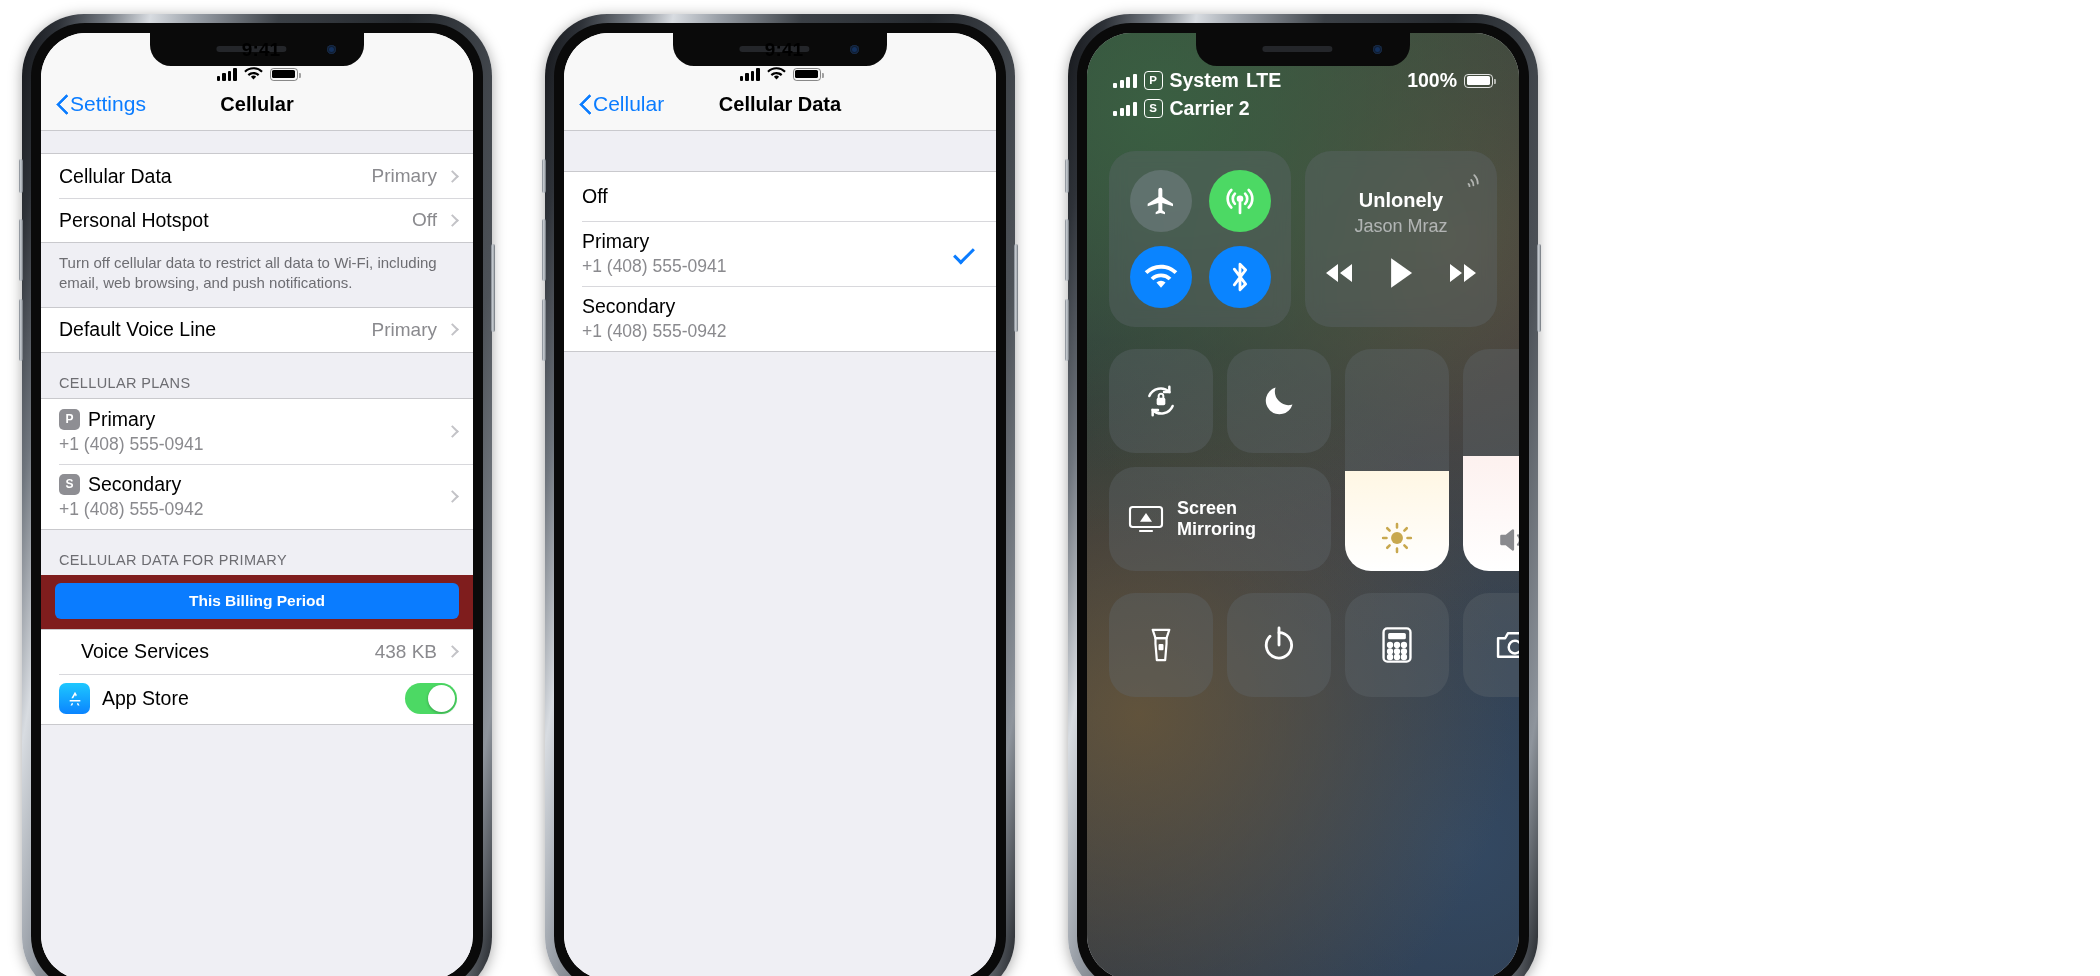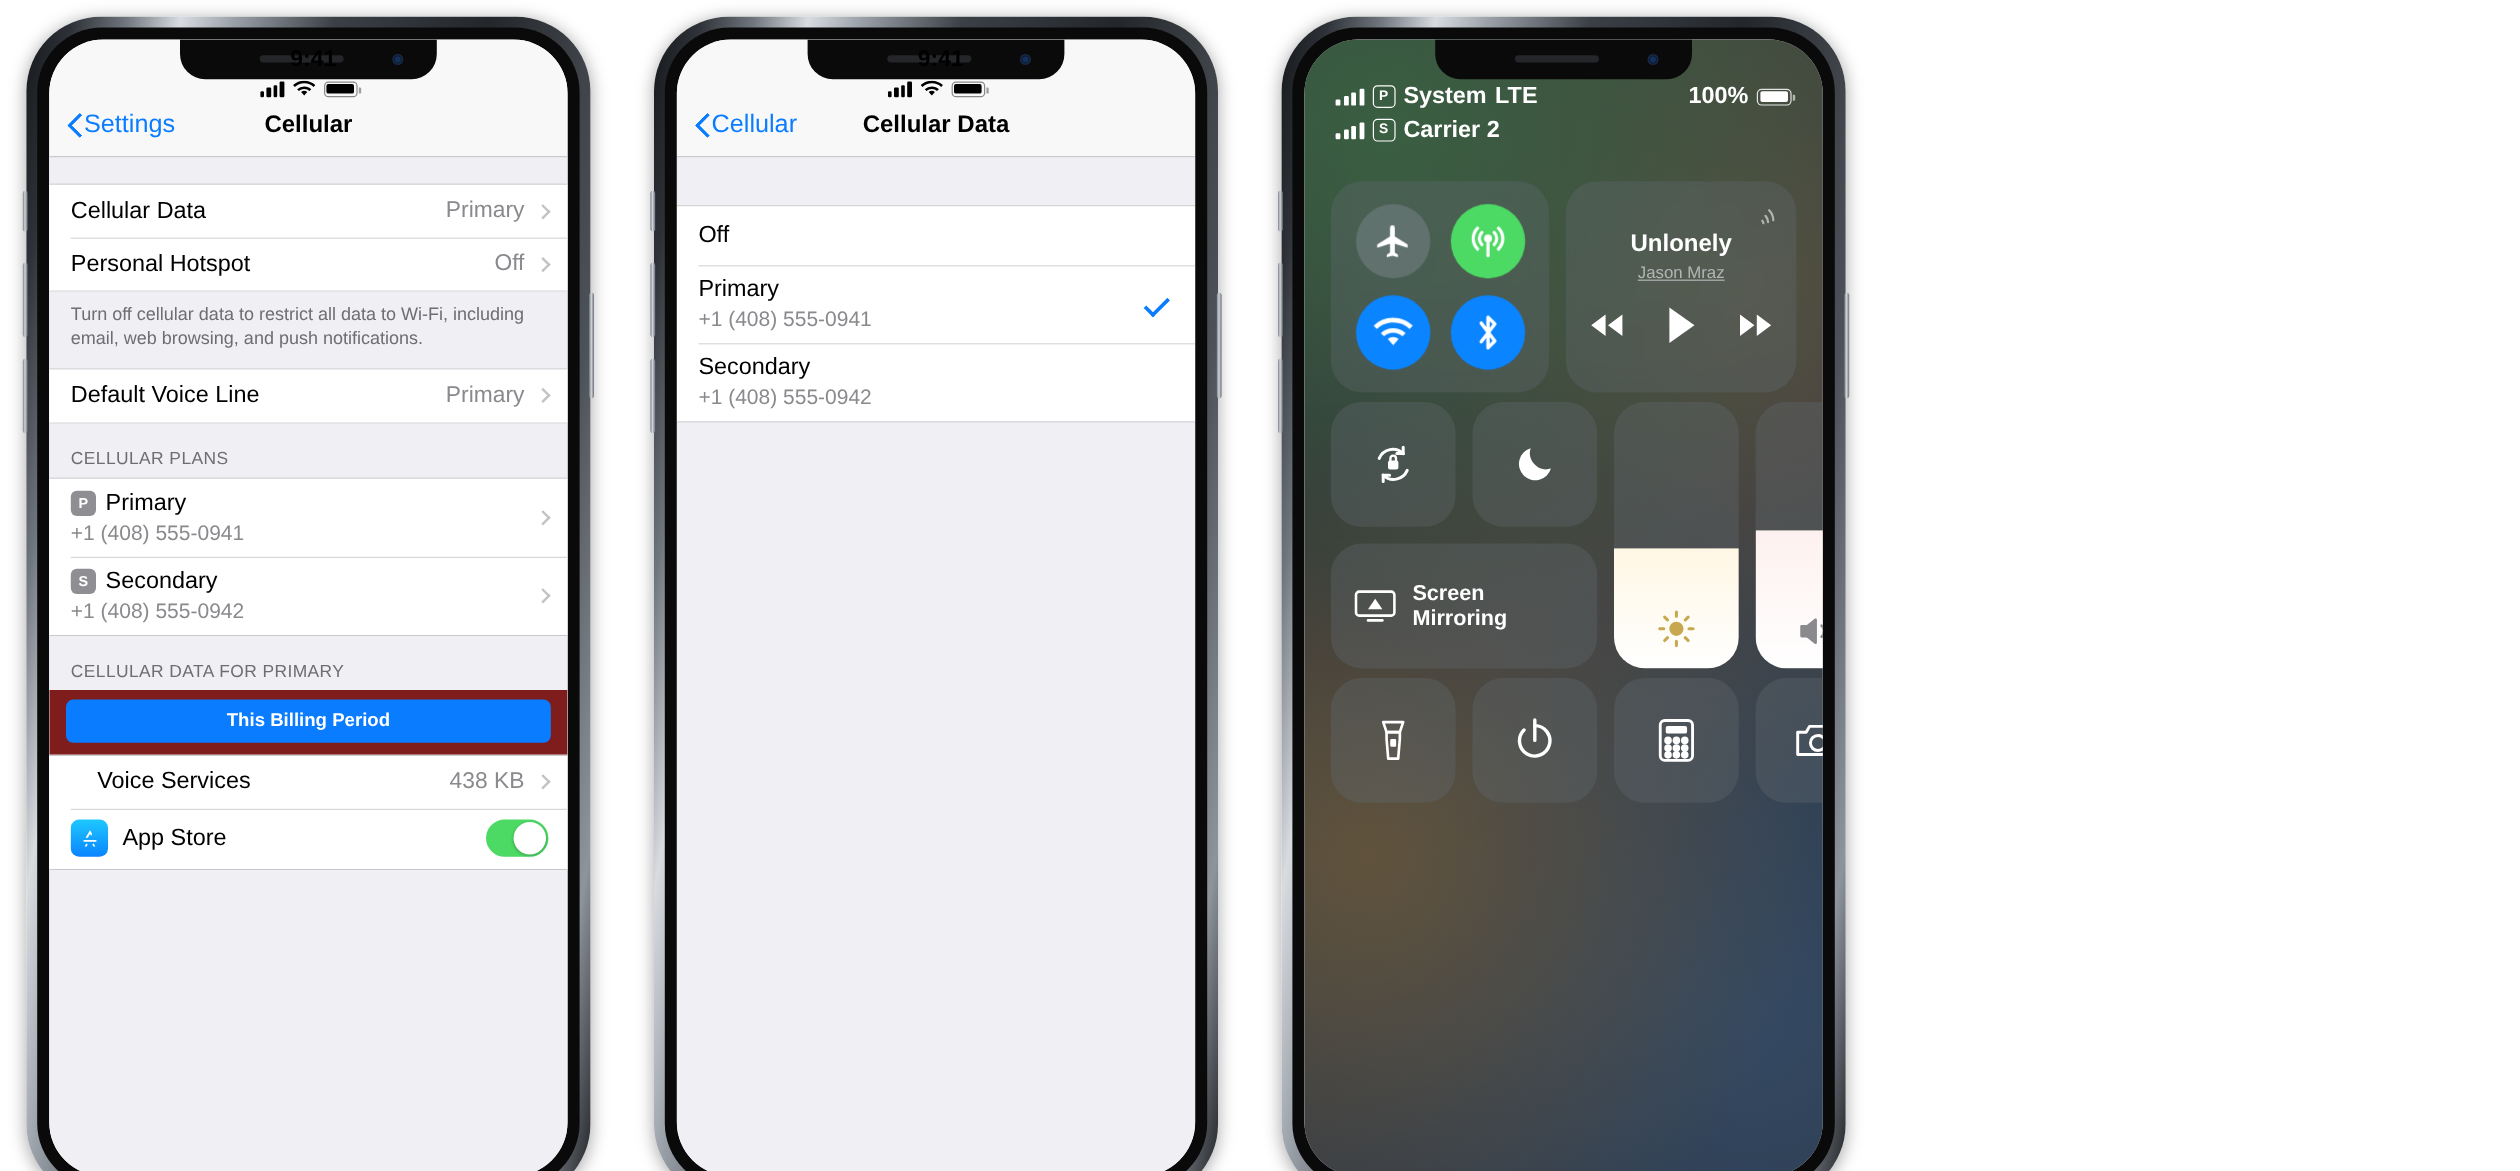--- a/index.html
+++ b/index.html
@@ -234,40 +234,40 @@
     width:19px;height:19px;border:1.8px solid #fff;border-radius:4px;
     font-size:11.5px;font-weight:700;line-height:1;flex:none;
   }
   .cc-batt{ display:flex;align-items:center;gap:7px;font-size:19.5px;font-weight:600; }
   .batt-w{ width:29px;height:14px;border:1.8px solid rgba(255,255,255,.85);border-radius:4px;padding:1.6px;position:relative;}
   .batt-w::after{content:"";position:absolute;right:-4px;top:4px;width:2.2px;height:5px;background:rgba(255,255,255,.6);border-radius:0 1px 1px 0;}
   .batt-w span{display:block;height:100%;background:#fff;border-radius:1.6px;}
 
   .cc-grid{
     position:absolute; top:118px; left:22px; right:22px; bottom:20px;
-    display:flex; flex-direction:column; gap:8px; z-index:5;
+    display:flex; flex-direction:column; gap:22px; z-index:5;
   }
   .cc-row1{ display:flex; gap:14px; height:176px; }
   .cc-tile{
     background: rgba(96,104,110,.36);
     border-radius: 26px;
     backdrop-filter: blur(8px);
   }
   .cc-conn{ flex:1; display:grid; grid-template-columns:1fr 1fr; place-items:center; padding:12px; }
   .circ{
     width:62px;height:62px;border-radius:50%;
     display:flex;align-items:center;justify-content:center;
     color:#fff; cursor:pointer;
   }
   .circ.dim{ background: rgba(130,140,150,.42); }
   .circ.green{ background:#4cd964; }
   .circ.blue{ background:#0a84ff; }
   .cc-media{ flex:1; position:relative; display:flex; flex-direction:column; align-items:center; justify-content:center; padding:14px; }
   .cc-track{ color:#fff; font-size:20px; font-weight:700; }
-  .cc-artist{ color:rgba(235,235,240,.62); font-size:14px; margin-top:4px;text-decoration:underline; }
+  .cc-artist{ color:rgba(235,235,240,.62); font-size:18px; margin-top:4px; }
   .cc-transport{ display:flex; align-items:center; gap:28px; margin-top:20px; color:#fff; }
   .airplay{ position:absolute; top:14px; right:16px; opacity:.55; }
   .cc-row3{ display:flex; gap:14px; height:104px; }
   .sq{
     width:104px;height:104px;border-radius:26px;
     background: rgba(96,104,110,.36);
     display:flex;align-items:center;justify-content:center;
     color:#fff; cursor:pointer; flex:none;
   }
   .wide{

